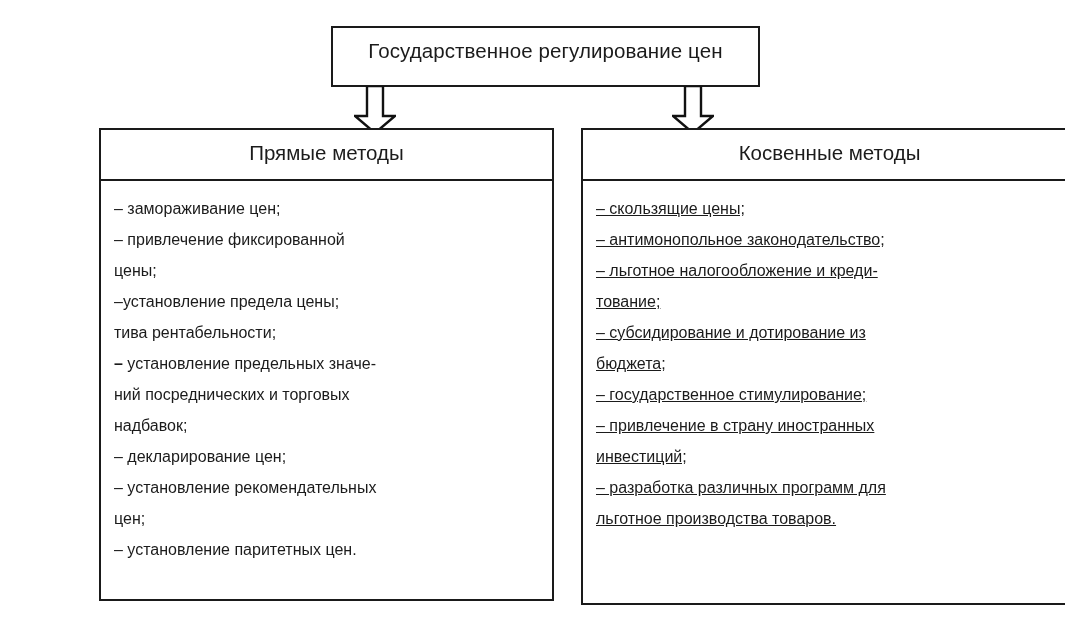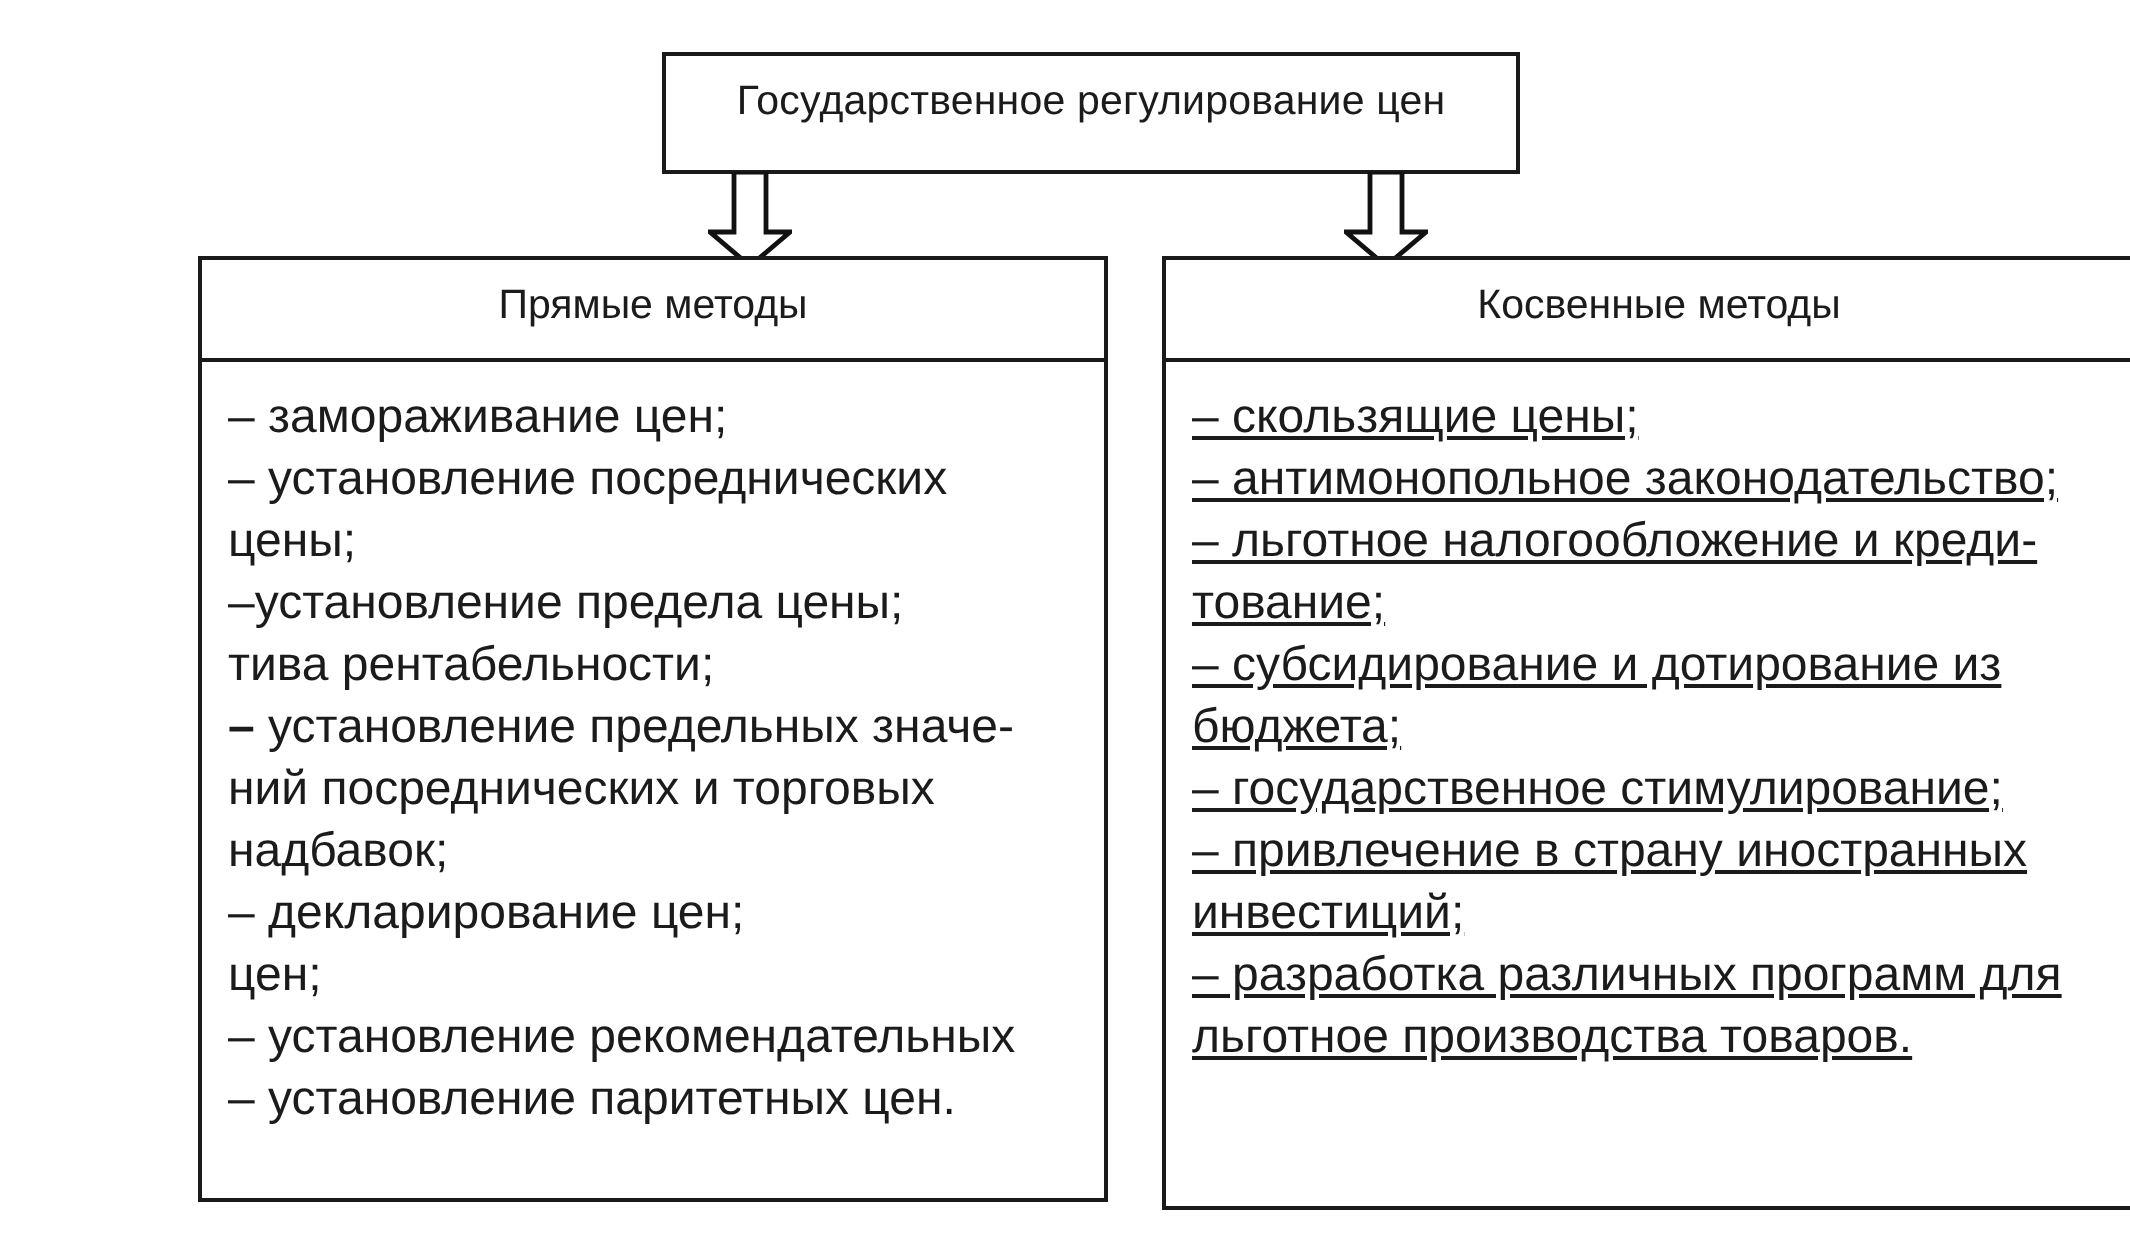--- a/index.html
+++ b/index.html
@@ -75,21 +75,21 @@
     text-align: center;
     font-size: 20.5px;
     color: #1b1b1b;
     white-space: nowrap;
   }
 
   .panel-body {
     padding: 12px 10px 0 13px;
   }
   .bullet-line {
-    font-size: 24px;
+    font-size: 16px;
     line-height: 31px;
     color: #1b1b1b;
     white-space: pre;
   }
   .dash-bold {
     font-weight: bold;
   }
 </style>
 </head>
 <body>
@@ -111,30 +111,30 @@
       <polygon points="13,0 29,0 29,30 41,30 21,47 1,30 13,30" fill="#ffffff" stroke="#111111" stroke-width="2.4" stroke-linejoin="miter"></polygon>
     </svg>
   </div>
 
   <div class="panel panel-left">
     <div class="panel-head">
       <div class="panel-head-label">Прямые методы</div>
     </div>
     <div class="panel-body">
         <div class="bullet-line">– замораживание цен;</div>
-        <div class="bullet-line">– установление посреднических</div>
+        <div class="bullet-line">– привлечение фиксированной</div>
         <div class="bullet-line">цены;</div>
         <div class="bullet-line">–установление предела цены;</div>
         <div class="bullet-line">тива рентабельности;</div>
         <div class="bullet-line"><span class="dash-bold">–</span><span> установление предельных значе-</span></div>
         <div class="bullet-line">ний посреднических и торговых</div>
         <div class="bullet-line">надбавок;</div>
         <div class="bullet-line">– декларирование цен;</div>
+        <div class="bullet-line">– установление рекомендательных</div>
         <div class="bullet-line">цен;</div>
-        <div class="bullet-line">– установление рекомендательных</div>
         <div class="bullet-line">– установление паритетных цен.</div>
       </div>
   </div>
 
   <div class="panel panel-right">
     <div class="panel-head">
       <div class="panel-head-label">Косвенные методы</div>
     </div>
     <div class="panel-body">
         <div class="bullet-line">– скользящие цены;</div>

